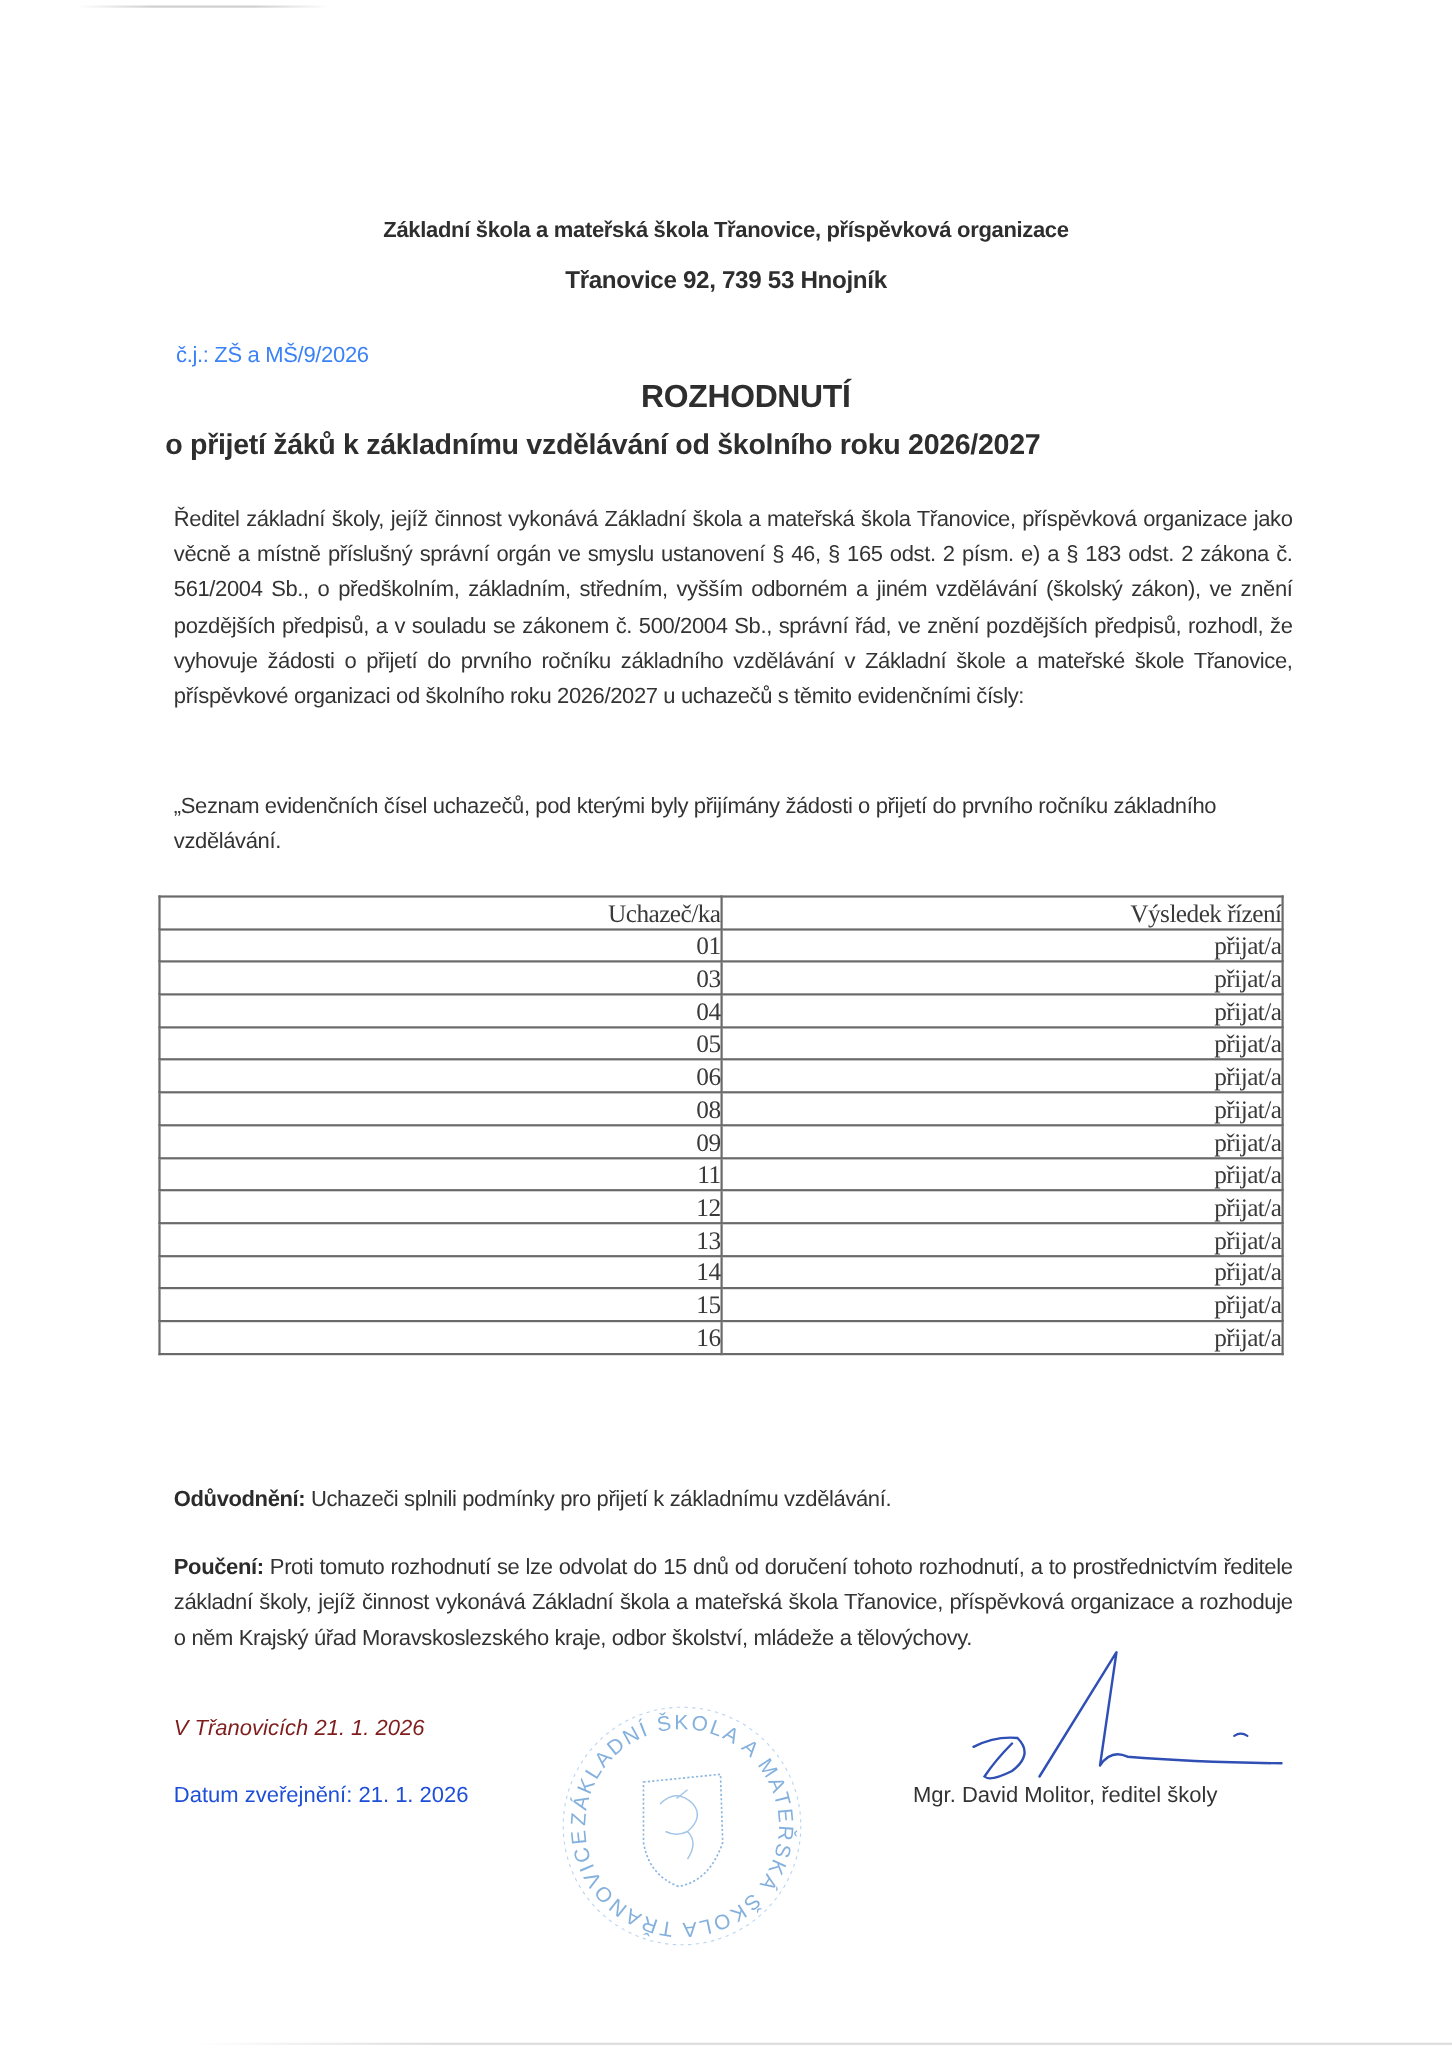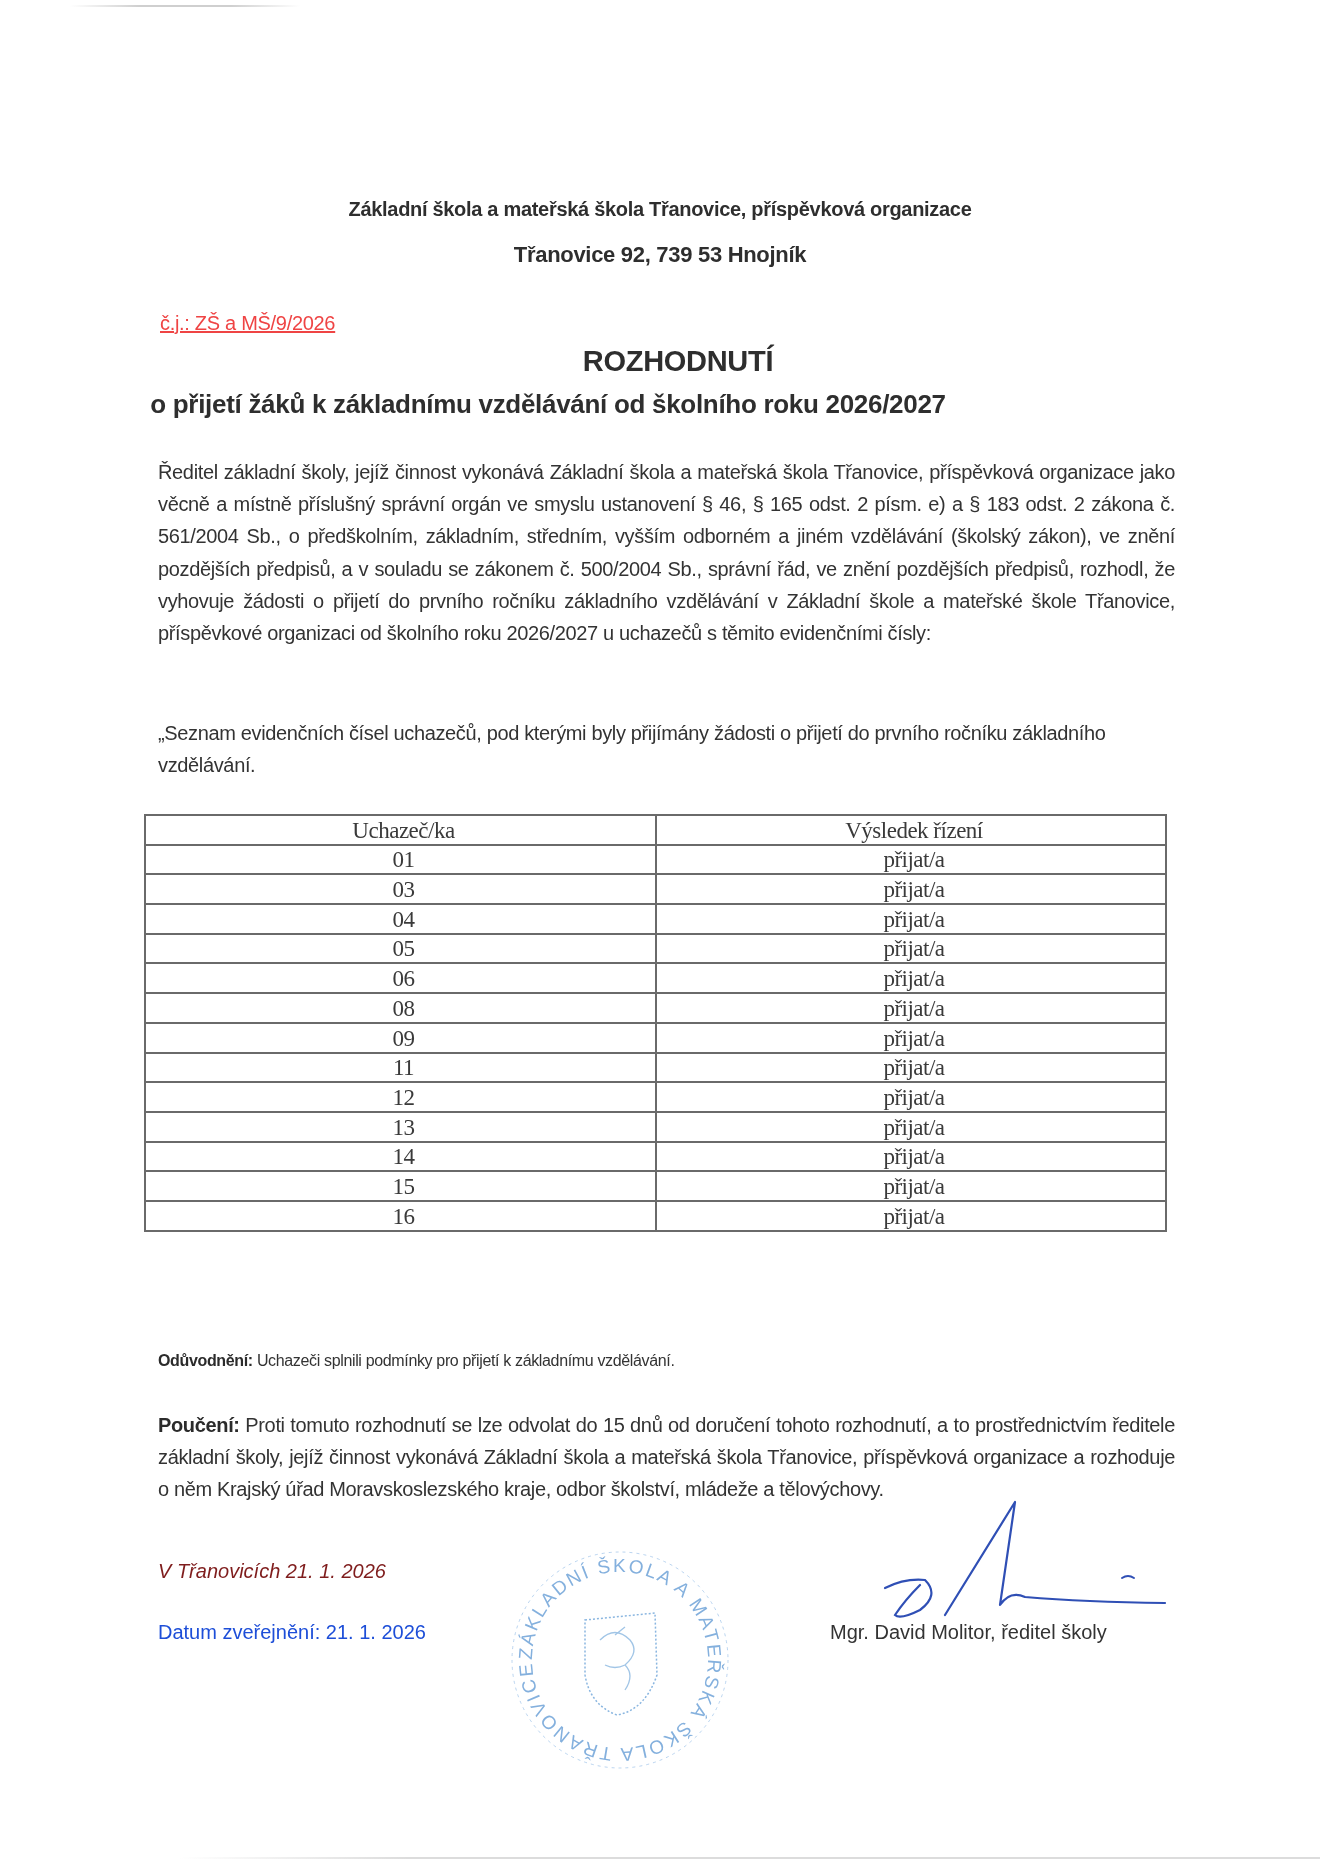--- a/index.html
+++ b/index.html
@@ -7,40 +7,40 @@
          font-family: "Liberation Sans", "DejaVu Sans", sans-serif; color: #333333; }
   .scan-line-top { position: absolute; left: 70px; top: 5px; width: 230px; height: 2px;
          background: linear-gradient(90deg, rgba(200,200,200,0), #cfcfcf 30%, #cfcfcf 70%, rgba(200,200,200,0)); }
   .scan-line-bottom { position: absolute; left: 180px; top: 1857px; width: 1140px; height: 2px;
          background: linear-gradient(90deg, rgba(200,200,200,0), #dcdcdc 20%, #dcdcdc 100%); }
 
   .org-name { position: absolute; left: 0; width: 1320px; top: 198px; text-align: center;
          font-weight: bold; font-size: 20px; letter-spacing: -0.3px; color: #2e2e2e; }
   .org-addr { position: absolute; left: 0; width: 1320px; top: 242px; text-align: center;
          font-weight: bold; font-size: 22px; letter-spacing: -0.3px; color: #2e2e2e; }
-  .ref-no { position: absolute; left: 160px; top: 312px; font-size: 20px; color: #ef4444; letter-spacing: -0.3px; text-decoration: underline; }
+  .ref-no { position: absolute; left: 160px; top: 312px; font-size: 20px; color: #3b82f6; letter-spacing: -0.3px; }
   .doc-title { position: absolute; left: 18px; width: 1320px; top: 345px; text-align: center;
          font-weight: bold; font-size: 29px; color: #2e2e2e; letter-spacing: -0.3px; }
   .doc-subtitle { position: absolute; left: 0; width: 1096px; top: 389px; text-align: center;
          font-weight: bold; font-size: 26px; color: #2e2e2e; letter-spacing: -0.3px; }
 
   .body-para { position: absolute; left: 158px; width: 1017px; font-size: 20px;
          line-height: 32.2px; text-align: justify; color: #333; letter-spacing: -0.35px; }
   .p-main { top: 456px; }
   .p-list { top: 717px; text-align: left; }
 
   table.results { position: absolute; left: 144px; top: 814px; width: 1023px;
          border-collapse: collapse; font-family: "Liberation Serif", "DejaVu Serif", serif;
          color: #3a3a3a; }
   table.results td, table.results th { border: 2px solid #6a6a6a; height: 27.7px;
-         padding: 0 0 0 6px; font-size: 23px; font-weight: normal; text-align: center;
+         padding: 0 0 0 6px; font-size: 23px; font-weight: normal; text-align: right;
          line-height: 27px; vertical-align: bottom; letter-spacing: -0.5px; margin-top: 32px; }
   table.results .col1 { width: 503px; }
 
-  .just { position: absolute; left: 158px; top: 1352px; font-size: 16px; color: #333; letter-spacing: -0.35px; }
+  .just { position: absolute; left: 158px; top: 1352px; font-size: 20px; color: #333; letter-spacing: -0.35px; }
   .lbl-bold { font-weight: bold; color: #2b2b2b; }
   .instr { top: 1409px; }
 
   .place-date { position: absolute; left: 158px; top: 1560px; font-size: 20px; color: #7f1d1d; font-style: italic; }
   .pub-date { position: absolute; left: 158px; top: 1621px; font-size: 20px; color: #1d4ed8; }
   .signer { position: absolute; left: 830px; top: 1621px; font-size: 20px; color: #333; }
 
   .stamp { position: absolute; left: 505px; top: 1545px; width: 230px; height: 230px; }
   .signature { position: absolute; left: 860px; top: 1500px; width: 330px; height: 120px; }
 </style>

